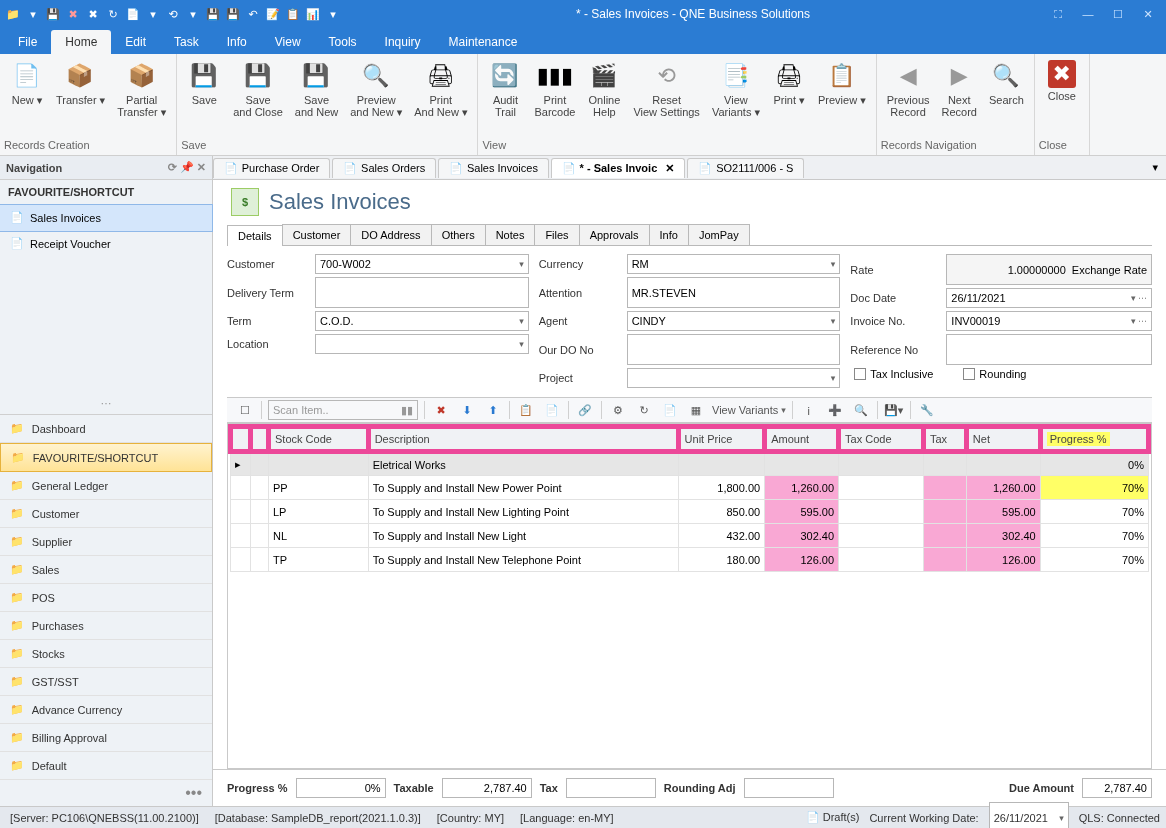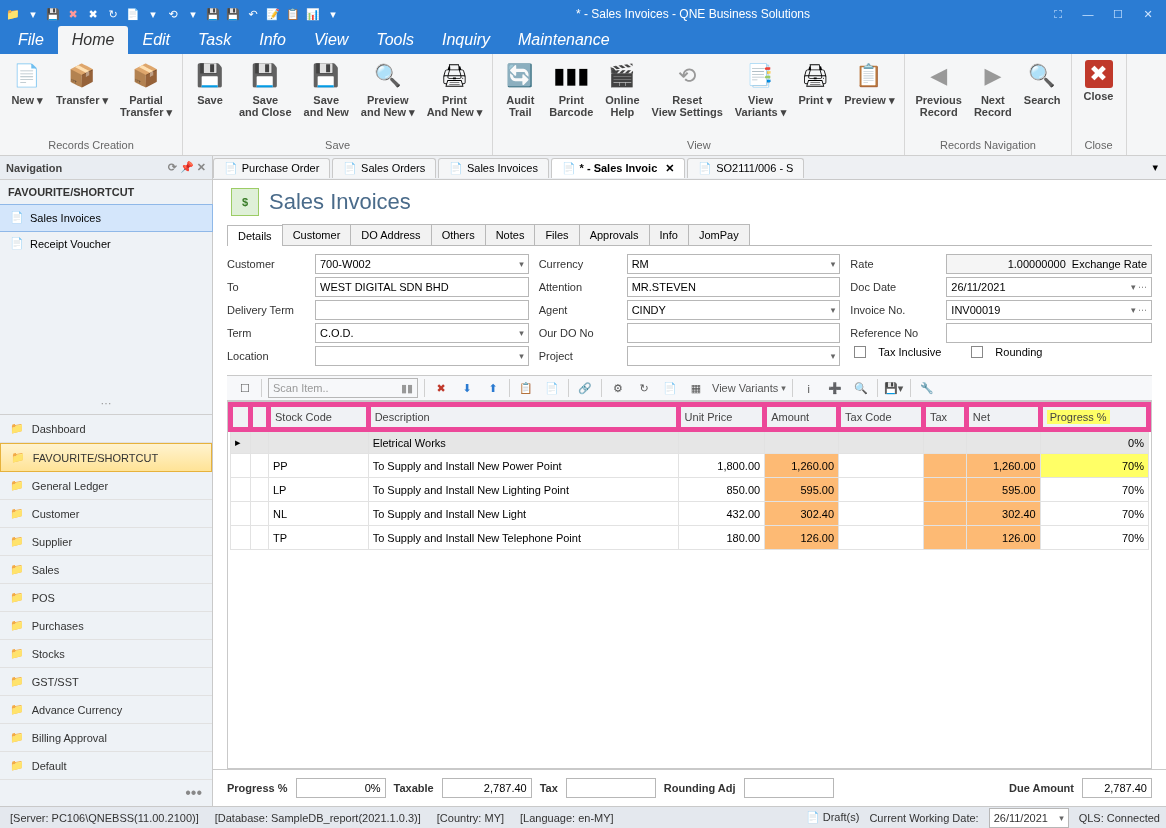--- a/index.html
+++ b/index.html
@@ -4,30 +4,30 @@
 <style>
 *{box-sizing:border-box;margin:0;padding:0;font-family:"Segoe UI",Tahoma,sans-serif;font-size:11px;}
 body{width:1166px;height:828px;background:#f0f0f0;display:flex;flex-direction:column;overflow:hidden;}
 .titlebar{height:28px;background:linear-gradient(#2b7cd3,#2b7cd3);color:#fff;display:flex;align-items:center;padding:0 4px;}
 .qat{display:flex;gap:2px;align-items:center;}
 .qat-btn{width:18px;height:18px;display:flex;align-items:center;justify-content:center;cursor:pointer;}
 .title-text{flex:1;text-align:center;font-size:12px;}
 .winctrl{display:flex;gap:2px;}
 .winctrl div{width:28px;height:20px;display:flex;align-items:center;justify-content:center;cursor:pointer;color:#cde4ff;}
 .menubar{height:26px;background:#2b7cd3;display:flex;align-items:flex-end;padding-left:4px;color:#fff;}
-.menu-item{padding:5px 14px;cursor:pointer;font-size:16px;font-style:italic;}
+.menu-item{padding:5px 14px;cursor:pointer;font-size:12px;}
 .menu-item.active{background:#f5f6f7;color:#333;border-radius:3px 3px 0 0;}
 .ribbon{height:102px;background:#f5f6f7;border-bottom:1px solid #cfcfcf;display:flex;}
 .ribbon-group{display:flex;flex-direction:column;border-right:1px solid #d7d7d7;padding:2px 4px;}
 .ribbon-buttons{display:flex;flex:1;}
 .ribbon-btn{display:flex;flex-direction:column;align-items:center;justify-content:flex-start;padding:4px 6px;cursor:pointer;min-width:46px;text-align:center;line-height:1.1;}
 .ribbon-btn.disabled{color:#999;}
 .ribbon-ico{width:32px;height:32px;margin-bottom:2px;display:flex;align-items:center;justify-content:center;font-size:22px;}
-.ribbon-label{font-size:11px;color:#444;text-align:center;font-weight:bold;}
-.group-caption{text-align:center;font-size:11px;color:#666;padding:2px 0;}
+.ribbon-label{font-size:11px;color:#444;text-align:center;}
+.group-caption{font-size:11px;color:#666;padding:2px 0;}
 .main-area{flex:1;display:flex;min-height:0;}
 .nav-panel{width:213px;background:#eef2f6;border-right:1px solid #c9c9c9;display:flex;flex-direction:column;}
 .nav-header{height:24px;background:#e9edf2;border-bottom:1px solid #cfcfcf;display:flex;align-items:center;padding:0 6px;font-weight:bold;color:#444;justify-content:space-between;}
 .nav-fav-head{padding:6px 8px;font-weight:bold;font-size:11px;color:#333;border-bottom:1px solid #d9dde2;}
 .nav-item{display:flex;align-items:center;gap:6px;padding:6px 10px;cursor:pointer;}
 .nav-item.sel{background:#d4e6fb;border:1px solid #8fb8e8;margin:-1px;}
 .nav-spacer{flex:1;}
 .nav-sections{border-top:1px solid #cfcfcf;}
 .nav-section{display:flex;align-items:center;gap:8px;padding:7px 10px;cursor:pointer;font-size:13px;color:#333;border-bottom:1px solid #e1e1e1;}
 .nav-section.active{background:linear-gradient(#fff3cf,#ffe396);border:1px solid #e6b23c;}
@@ -40,45 +40,45 @@
 .page-title{display:flex;align-items:center;gap:10px;padding:8px 18px;}
 .page-title-ico{width:28px;height:28px;background:#dff0d8;border:1px solid #9ccc65;display:flex;align-items:center;justify-content:center;color:#3a7c29;font-weight:bold;}
 .page-title h1{font-size:22px;color:#4a6b8a;font-weight:normal;}
 .form-tabs{display:flex;margin:0 14px;border-bottom:1px solid #b9b9b9;}
 .form-tab{padding:4px 10px;border:1px solid #b9b9b9;border-bottom:none;margin-right:-1px;background:#f2f2f2;cursor:pointer;}
 .form-tab.active{background:#fff;position:relative;top:1px;}
 .form-fields{padding:8px 14px 6px;display:flex;gap:10px;}
 .col{flex:1;}
 .frow{display:flex;align-items:center;margin-bottom:3px;}
 .flabel{width:88px;color:#333;}
-.finput{flex:1;height:20px;border:1px solid #b7b7b7;padding:0 4px;background:#fff;}
+.finput{flex:1;height:31px;border:1px solid #b7b7b7;padding:0 4px;background:#fff;}
 .finput.ro{background:#f5f5f5;}
 .fselect{flex:1;height:20px;border:1px solid #b7b7b7;background:#fff;display:flex;align-items:center;justify-content:space-between;padding:0 4px;}
 .caret{color:#666;font-size:9px;}
 .right-col .flabel{width:96px;}
 .grid-toolbar{height:26px;border-top:1px solid #c9c9c9;border-bottom:1px solid #c9c9c9;display:flex;align-items:center;padding:0 8px;gap:6px;margin:0 14px;background:#f7f8fa;}
 .gt-btn{width:20px;height:20px;display:flex;align-items:center;justify-content:center;cursor:pointer;color:#555;}
 .gt-sep{width:1px;height:18px;background:#d0d0d0;}
 .scan-box{flex:0 0 150px;height:20px;border:1px solid #b7b7b7;padding:0 4px;color:#999;display:flex;align-items:center;justify-content:space-between;}
 .grid-wrap{flex:1;margin:0 14px;border:1px solid #c9c9c9;overflow:auto;min-height:0;}
 table.grid{width:100%;border-collapse:collapse;}
 .grid th{background:#f0f2f5;border:5px solid #ec4899;padding:4px;text-align:left;font-weight:normal;color:#444;}
 .grid td{border:1px solid #e2e2e2;padding:4px;height:24px;}
 .grid td.num{text-align:right;}
-.grid td.hl{background:#fdba74;}
+.grid td.hl{background:#f9a8d4;}
 .grid tr.hdr td{background:#e6e6e6;}
 .grid td.prog-hl{background:#ffff66;}
 .rowmark{width:20px;}
 .totals{display:flex;align-items:center;gap:8px;padding:8px 14px;border-top:1px solid #c9c9c9;background:#fff;}
 .totals .tlabel{font-weight:bold;color:#333;}
 .totals .tbox{width:90px;height:20px;border:1px solid #b7b7b7;text-align:right;padding:0 4px;display:flex;align-items:center;justify-content:flex-end;}
 .statusbar{height:22px;background:#e4e8ee;border-top:1px solid #c9c9c9;display:flex;align-items:center;padding:0 6px;gap:8px;color:#333;}
 .status-seg{padding:0 4px;}
 .status-right{margin-left:auto;display:flex;align-items:center;gap:10px;}
-.chk{display:inline-flex;align-items:center;gap:12px;}
+.chk{display:inline-flex;align-items:center;gap:4px;}
 .chk-box{width:12px;height:12px;border:1px solid #888;background:#fff;}
 .icon-sq{width:14px;height:14px;display:inline-block;}
 </style>
 </head>
 <body>
 
 <div class="titlebar">
   <div class="qat">
     <div class="qat-btn">📁</div>
     <div class="qat-btn">▾</div>
@@ -345,24 +345,20 @@
       <div class="form-fields">
         <div class="col">
           <div class="frow">
               <div class="flabel">Customer</div>
               <div class="fselect">
                 <span>700-W002</span>
                 <span class="caret">▾</span>
               </div>
             </div>
           <div class="frow">
-              <div class="flabel">To</div>
-              <input class="finput" value="WEST DIGITAL SDN BHD" style="">
-            </div>
-          <div class="frow">
               <div class="flabel">Delivery Term</div>
               <input class="finput" value="" style="">
             </div>
           <div class="frow">
               <div class="flabel">Term</div>
               <div class="fselect">
                 <span>C.O.D.</span>
                 <span class="caret">▾</span>
               </div>
             </div>

